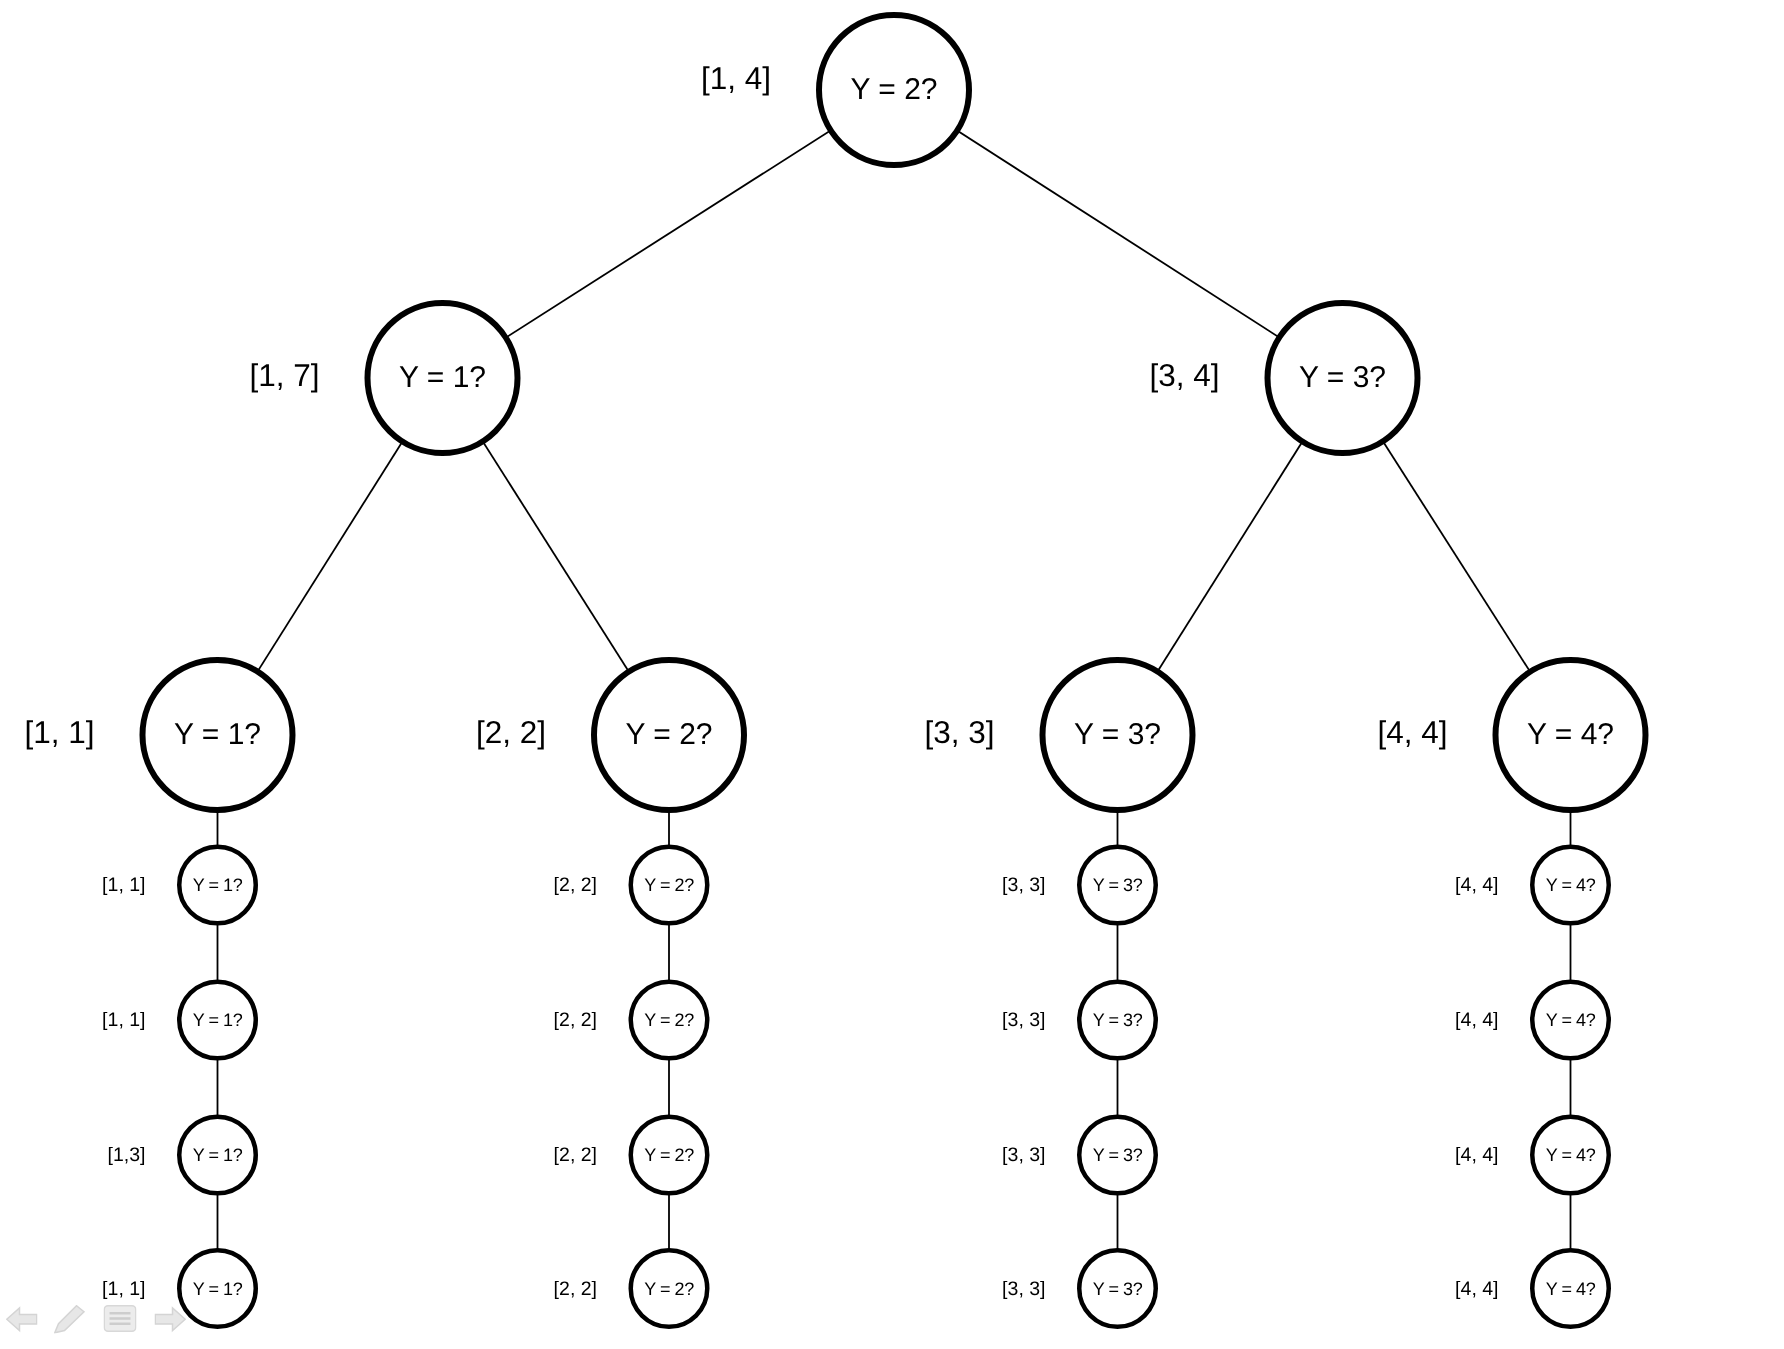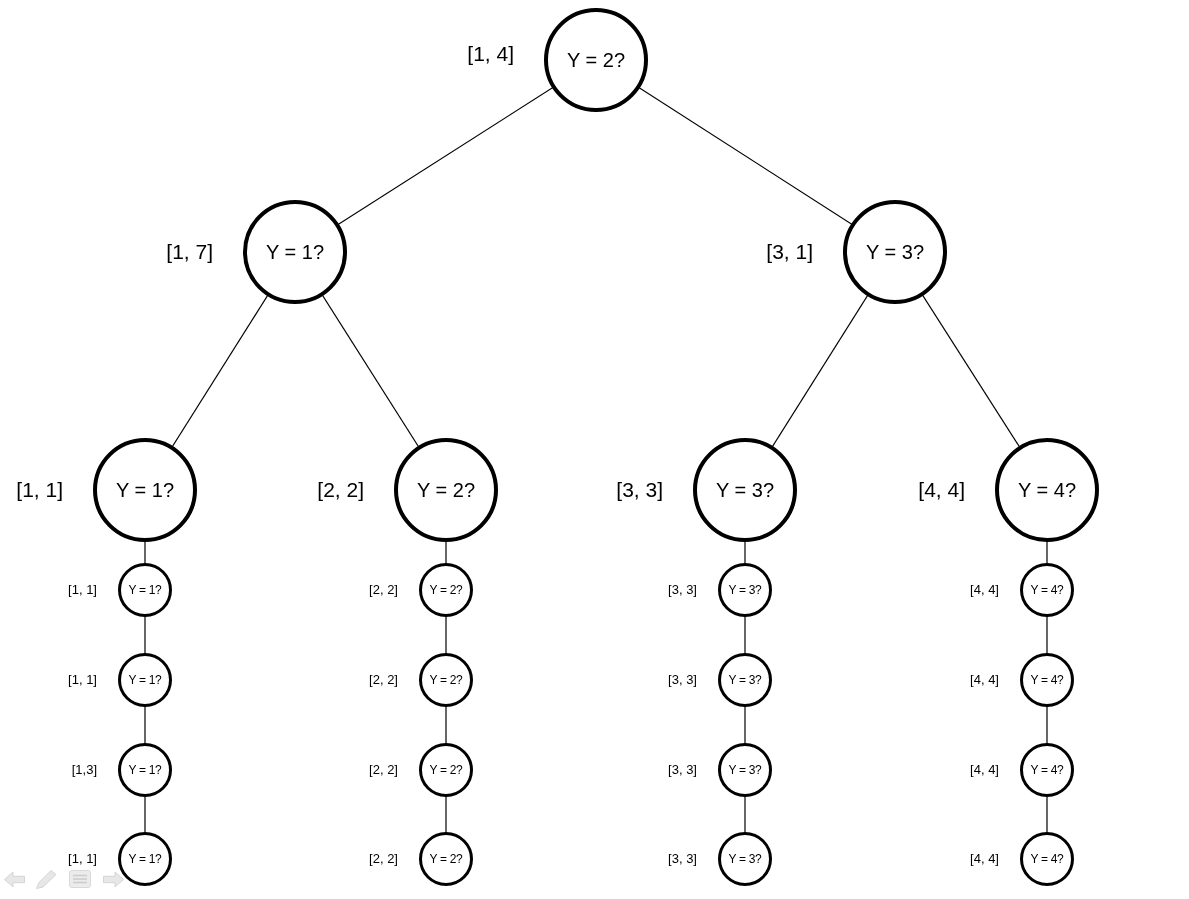--- a/index.html
+++ b/index.html
@@ -142,21 +142,21 @@
         </svg>
       </span>
     </button>
   </div>
 
 <div class="tree-node large" style="left: 544px; top: 8px; width: 104px; height: 104px; background: rgb(255, 255, 255); border-color: rgb(0, 0, 0); color: rgb(0, 0, 0);">Y = 2?</div>
     <div class="interval-label large" style="right: 675px; top: 54px; color: rgb(0, 0, 0);">[1, 4]</div>
     <div class="tree-node large" style="left: 243px; top: 200px; width: 104px; height: 104px; background: rgb(255, 255, 255); border-color: rgb(0, 0, 0); color: rgb(0, 0, 0);">Y = 1?</div>
     <div class="interval-label large" style="right: 976px; top: 252px; color: rgb(0, 0, 0);">[1, 7]</div>
     <div class="tree-node large" style="left: 843px; top: 200px; width: 104px; height: 104px; background: rgb(255, 255, 255); border-color: rgb(0, 0, 0); color: rgb(0, 0, 0);">Y = 3?</div>
-    <div class="interval-label large" style="right: 376px; top: 252px; color: rgb(0, 0, 0);">[3, 1]</div>
+    <div class="interval-label large" style="right: 376px; top: 252px; color: rgb(0, 0, 0);">[3, 4]</div>
     <div class="tree-node large" style="left: 93px; top: 438px; width: 104px; height: 104px; background: rgb(255, 255, 255); border-color: rgb(0, 0, 0); color: rgb(0, 0, 0);">Y = 1?</div>
     <div class="interval-label large" style="right: 1126px; top: 490px; color: rgb(0, 0, 0);">[1, 1]</div>
     <div class="tree-node large" style="left: 394px; top: 438px; width: 104px; height: 104px; background: rgb(255, 255, 255); border-color: rgb(0, 0, 0); color: rgb(0, 0, 0);">Y = 2?</div>
     <div class="interval-label large" style="right: 825px; top: 490px; color: rgb(0, 0, 0);">[2, 2]</div>
     <div class="tree-node large" style="left: 693px; top: 438px; width: 104px; height: 104px; background: rgb(255, 255, 255); border-color: rgb(0, 0, 0); color: rgb(0, 0, 0);">Y = 3?</div>
     <div class="interval-label large" style="right: 526px; top: 490px; color: rgb(0, 0, 0);">[3, 3]</div>
     <div class="tree-node large" style="left: 995px; top: 438px; width: 104px; height: 104px; background: rgb(255, 255, 255); border-color: rgb(0, 0, 0); color: rgb(0, 0, 0);">Y = 4?</div>
     <div class="interval-label large" style="right: 224px; top: 490px; color: rgb(0, 0, 0);">[4, 4]</div>
     <div class="tree-node small" style="left: 118px; top: 563px; width: 54px; height: 54px; background: rgb(255, 255, 255); border-color: rgb(0, 0, 0); color: rgb(0, 0, 0);">Y = 1?</div>
     <div class="interval-label small" style="right: 1092px; top: 590px; color: rgb(0, 0, 0);">[1, 1]</div>

